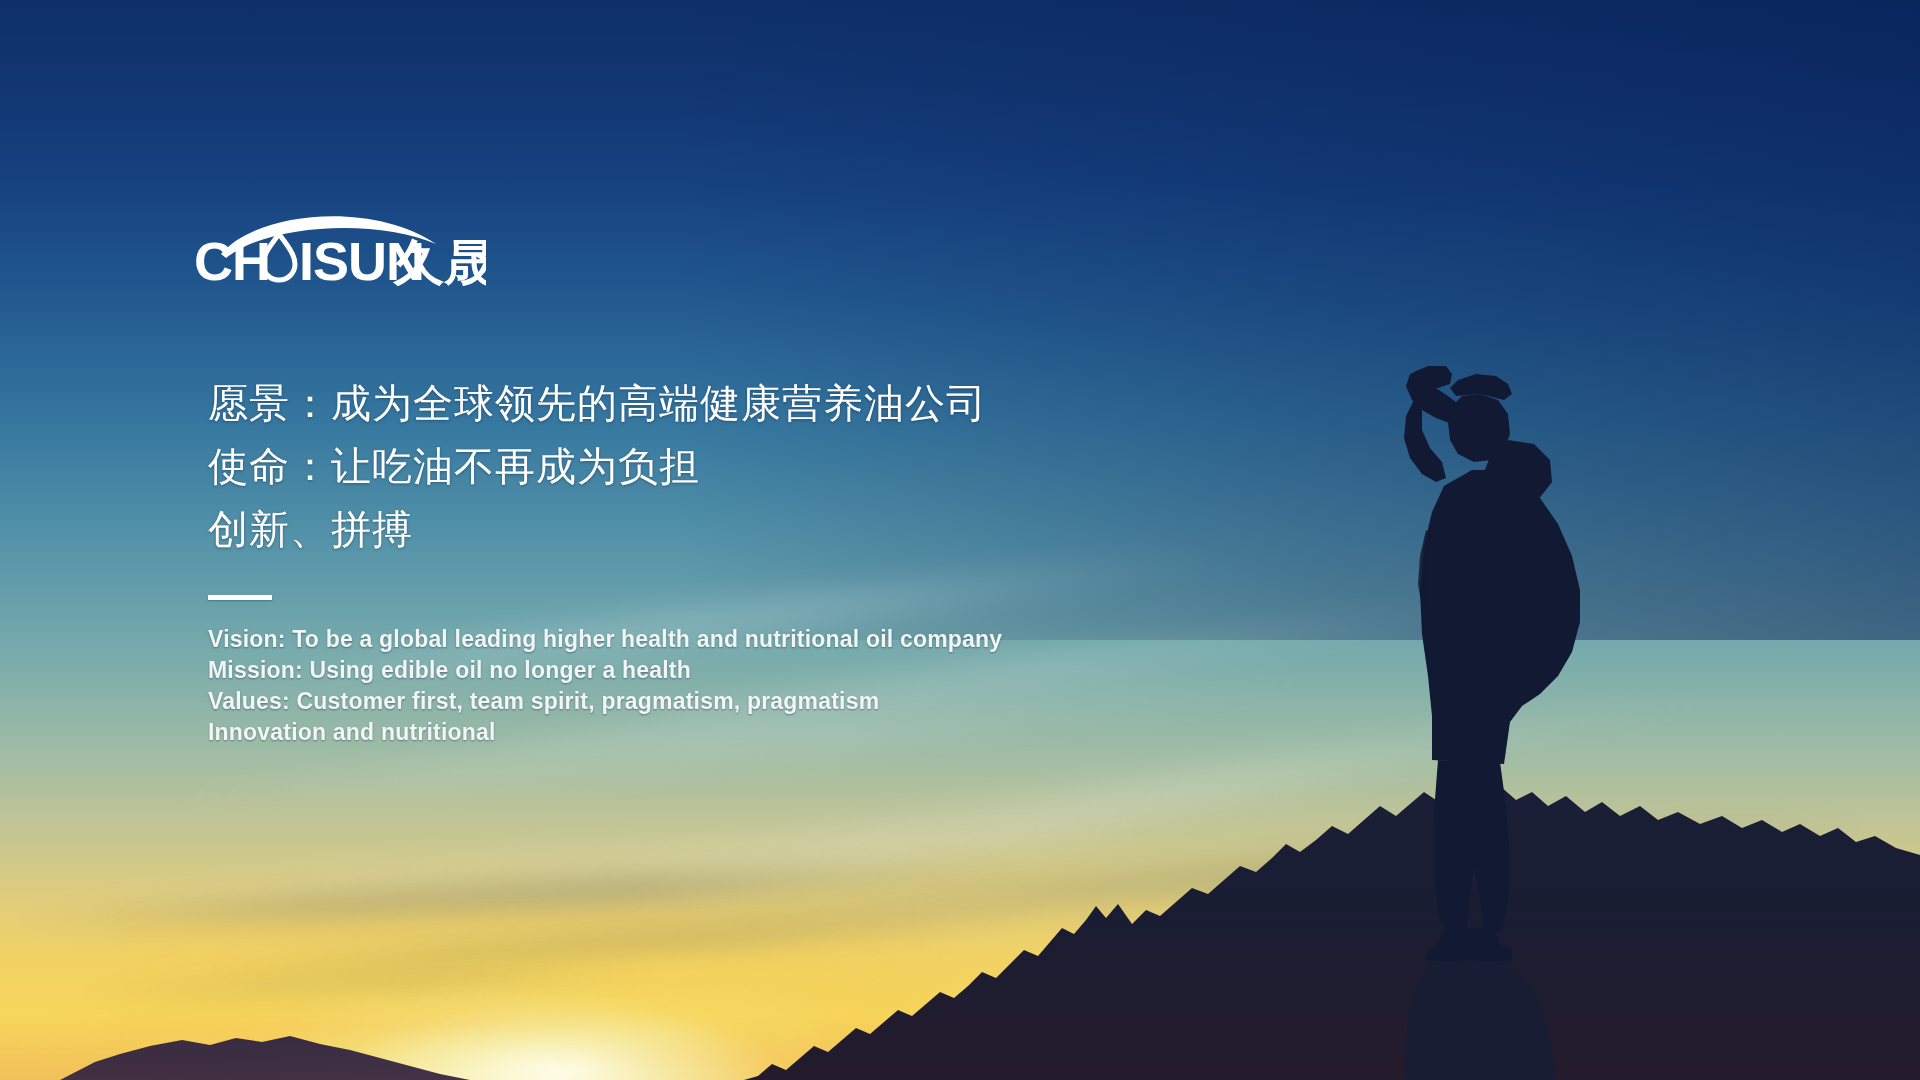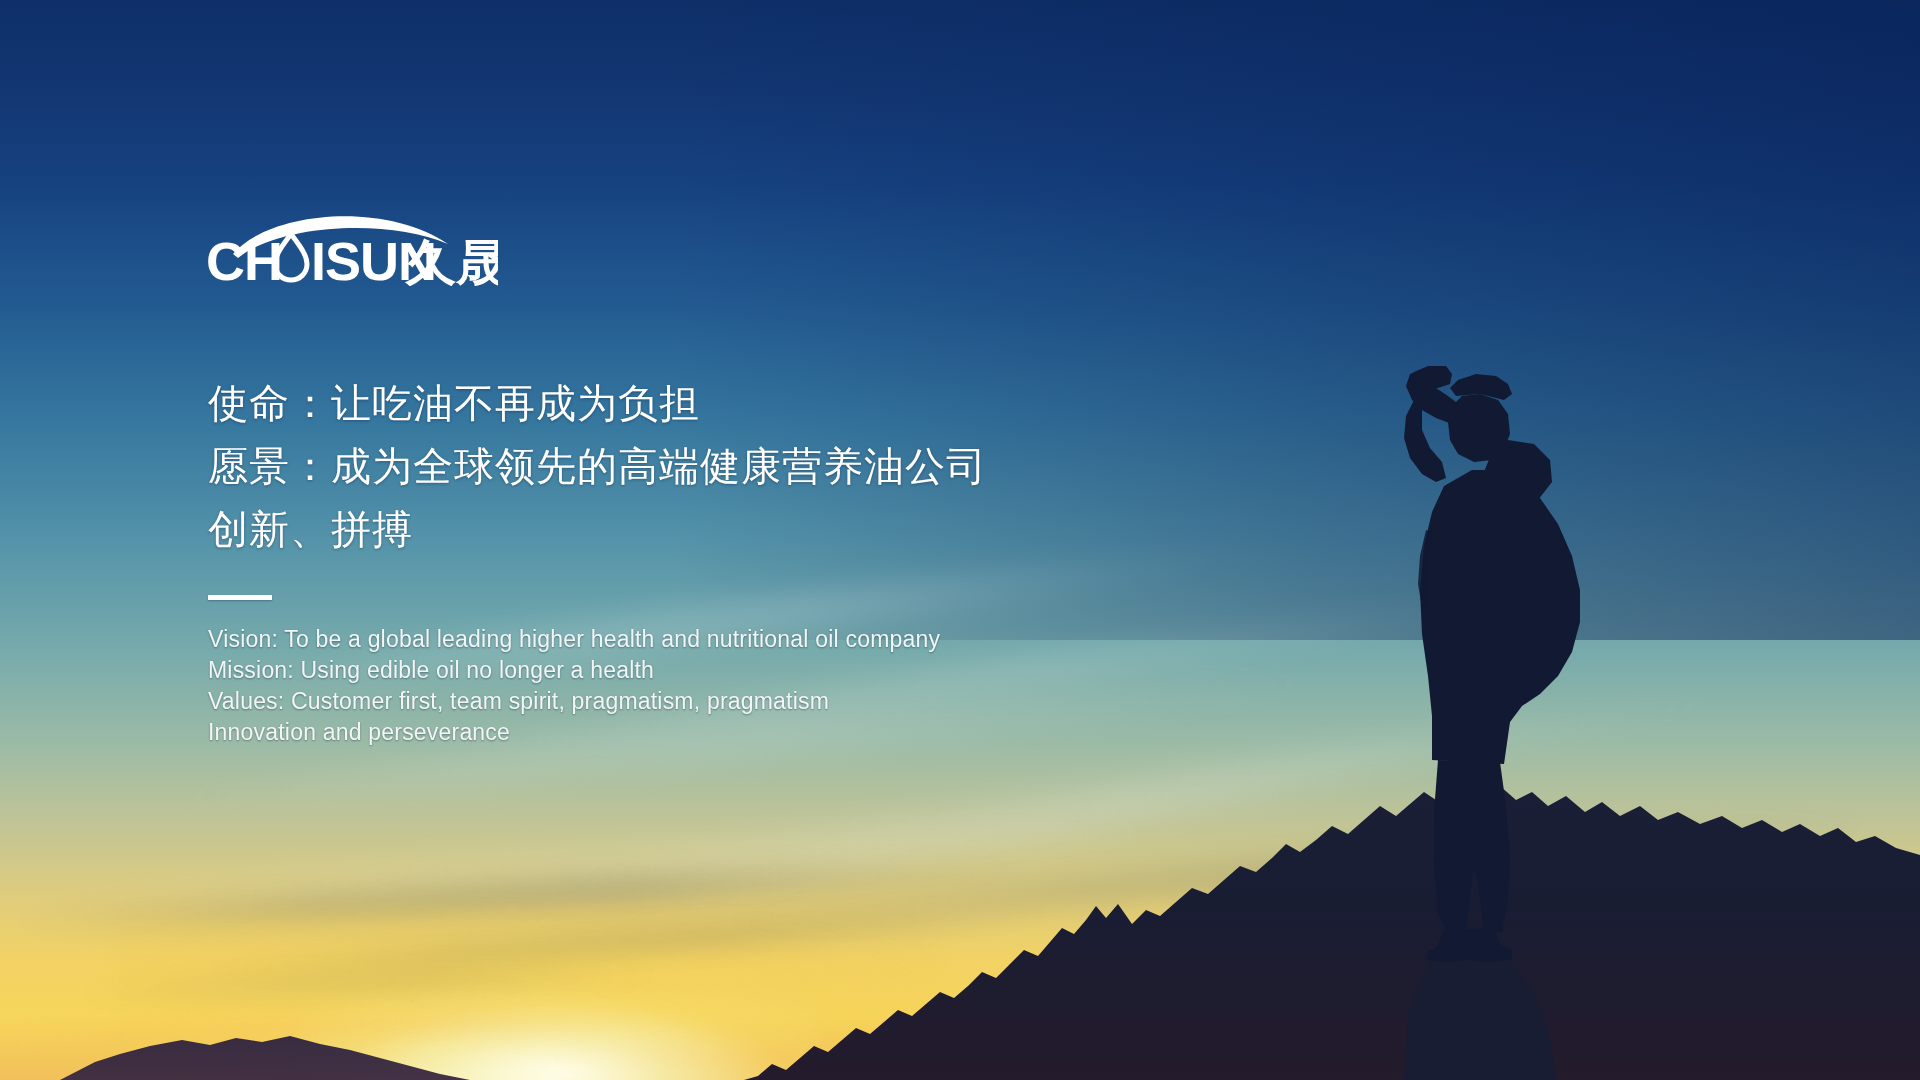--- a/index.html
+++ b/index.html
@@ -108,21 +108,21 @@
     filter:blur(11px); border-radius:50%;
   }
   .w1{ left:0px;   top:1015px; width:700px; height:20px; transform:rotate(-2deg); opacity:.55;}
   .w2{ left:520px; top:1048px; width:760px; height:16px; transform:rotate(-1deg); opacity:.6;}
 
   
   .terrain{ position:absolute; left:0; top:0; width:1920px; height:1080px; }
 
   
   .logo{
-    position:absolute; left:208px; top:208px;
+    position:absolute; left:196px; top:208px;
     width:290px; height:78px;
   }
 
   
   .copy{ position:absolute; left:208px; top:372px; width:1000px; }
 
   .cn-line{
     color:#ffffff;
     font-size:40px;
     line-height:63px;
@@ -137,21 +137,21 @@
     width:64px; height:5px;
     background:#ffffff;
     box-shadow:0 1px 2px rgba(0,20,45,0.3);
   }
 
   .en-block{ margin-top:24px; }
   .en-line{
     color:#f2f6f6;
     font-size:23px;
     line-height:31px;
-    font-weight:400;
+    font-weight:700;
     letter-spacing:.2px;
     white-space:nowrap;
     text-shadow:0 1px 2px rgba(0,25,45,0.40);
   }
 </style>
 </head>
 <body>
 
 <div class="stage">
 
@@ -256,28 +256,28 @@
                C67,47 74,38 83,26 Z" fill="none" stroke="#ffffff" stroke-width="5"></path>
 
       <text x="103" y="72" font-family="'Liberation Sans', sans-serif" font-size="54" font-weight="bold" fill="#ffffff" letter-spacing="-1">ISUN</text>
 
       <text x="198" y="72" font-family="'Liberation Sans', 'DejaVu Sans', sans-serif" font-size="50" font-weight="bold" fill="#ffffff">久晟</text>
     </svg>
   </div>
 
   <div class="copy">
 
+    <div class="cn-line">愿景：成为全球领先的高端健康营养油公司</div>
     <div class="cn-line">使命：让吃油不再成为负担</div>
-    <div class="cn-line">愿景：成为全球领先的高端健康营养油公司</div>
     <div class="cn-line">创新、拼搏</div>
 
     <div class="divider"></div>
 
     <div class="en-block">
       <div class="en-line">Vision: To be a global leading higher health and nutritional oil company</div>
       <div class="en-line">Mission: Using edible oil no longer a health</div>
       <div class="en-line">Values: Customer first, team spirit, pragmatism, pragmatism</div>
-      <div class="en-line">Innovation and perseverance</div>
+      <div class="en-line">Innovation and nutritional</div>
     </div>
 
   </div>
 
 </div>
 
 </body></html>

